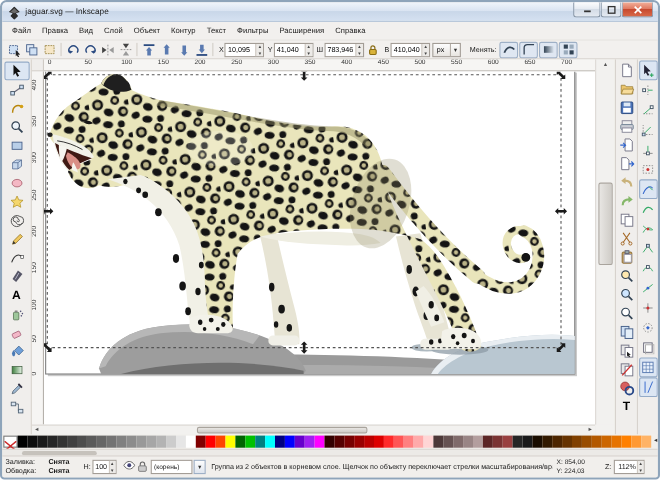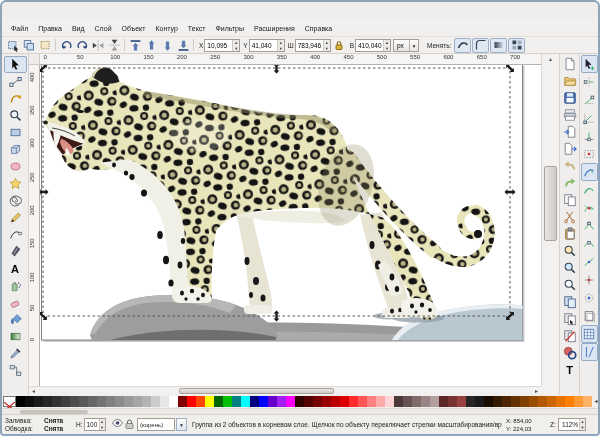--- a/index.html
+++ b/index.html
@@ -74,20 +74,46 @@
 .zlab{position:absolute;left:548px;top:6px;font-size:6.5px}
 .zspin{position:absolute;left:556px;top:3px;width:28px;height:13px;background:#fff;border:1px solid #a39d96}
 .zspin .v{position:absolute;left:3px;line-height:12px;font-size:6.5px}
 .zspin .ar{position:absolute;right:0;top:0;bottom:0;width:6px;border-left:1px solid #cfc9c2;background:#eceae7;font-size:4px;line-height:6px;text-align:center;color:#444}
 </style>
 </head>
 <body>
 
 <div class="win">
 
+  <div class="titlebar">
+    <span class="appicon">
+      <svg width="12" height="12" viewBox="0 0 12 12">
+          <path d="M6 0l5 5-3.5 1 2 2.5L6 12 2.5 8.5l2-2.5L1 5z" fill="#2c2c2c"></path>
+          <path d="M6 1.5L9.5 5 6 6 2.5 5z" fill="#6a6a6a"></path>
+        </svg>
+    </span>
+    <span class="title">jaguar.svg — Inkscape</span>
+    <span class="winbtns">
+      <span class="wb min">
+          <svg width="8" height="7" viewBox="0 0 8 7">
+            <rect x="1" y="4.5" width="6" height="1.6" fill="#333"></rect>
+          </svg>
+        </span>
+      <span class="wb max">
+          <svg width="8" height="8" viewBox="0 0 8 8">
+            <rect x="1" y="1" width="6" height="6" fill="none" stroke="#333" stroke-width="1.2"></rect>
+          </svg>
+        </span>
+      <span class="wb close">
+          <svg width="8" height="8" viewBox="0 0 8 8">
+            <path d="M1 1l6 6M7 1L1 7" stroke="#fff" stroke-width="1.5"></path>
+          </svg>
+        </span>
+    </span>
+  </div>
 
   <div class="menubar">
       <span class="menu-item">Файл</span>
       <span class="menu-item">Правка</span>
       <span class="menu-item">Вид</span>
       <span class="menu-item">Слой</span>
       <span class="menu-item">Объект</span>
       <span class="menu-item">Контур</span>
       <span class="menu-item">Текст</span>
       <span class="menu-item">Фильтры</span>

